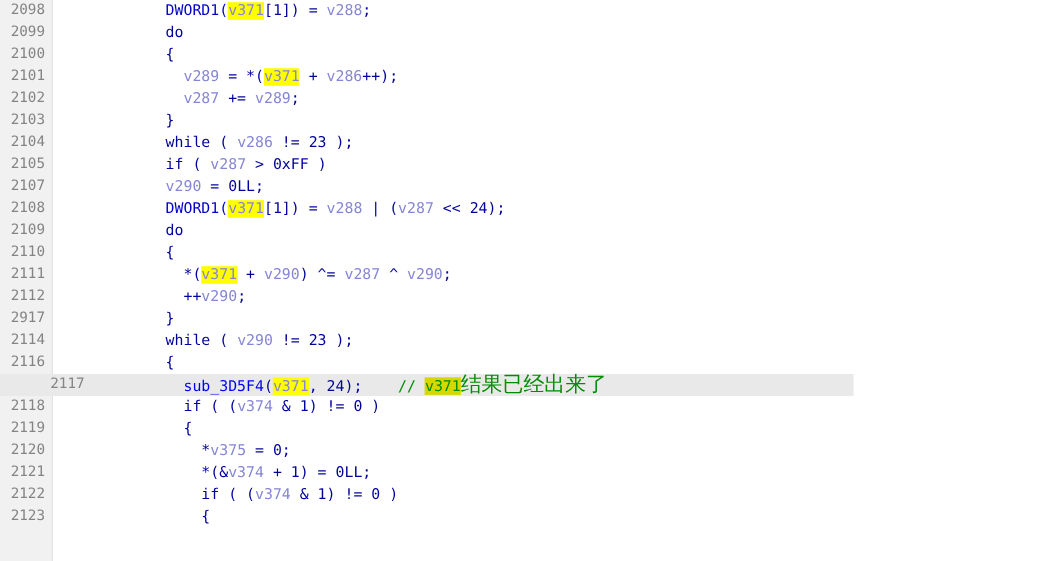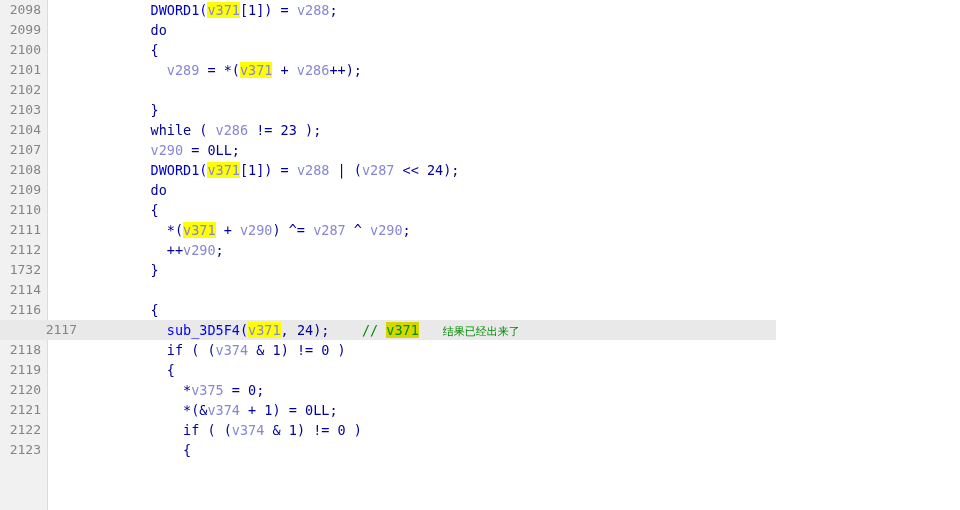--- a/index.html
+++ b/index.html
@@ -82,44 +82,45 @@
   }
   .t-pun  { color: #00009a; }
   .t-kw   { color: #00009a; }
   .t-num  { color: #00009a; margin-top: 16px; }
   .t-var  { color: #8686d6; }
   .t-fn   { color: #0000f5; }
   .t-macro{ color: #0000c8; }
   .t-cmt  { color: #008c00; }
   .t-hl   { background: #ffff00; color: #8686d6; }
   .t-hl-cmt { background: #d7d700; color: #008c00; }
-  .cjk { font-family: Liberation Serif, serif; font-size: 11px; margin-left: 24px; }
+  .cjk { font-family: Liberation Serif, serif; font-size: 19px; }
 </style>
 </head>
 <body>
 
 <div id="editor">
   <div class="gutter-bg"></div>
   <div class="gutter-sep"></div>
   <div class="code-lines" id="code-lines">
       <div class="code-line"><span class="linenum">2098</span><span class="code-text"><span class="t-pun">            </span><span class="t-macro">DWORD1(</span><span class="t-hl">v371</span><span class="t-pun">[1]) = </span><span class="t-var">v288</span><span class="t-pun">;</span></span></div>
       <div class="code-line"><span class="linenum">2099</span><span class="code-text"><span class="t-pun">            </span><span class="t-kw">do</span></span></div>
       <div class="code-line"><span class="linenum">2100</span><span class="code-text"><span class="t-pun">            </span><span class="t-pun">{</span></span></div>
       <div class="code-line"><span class="linenum">2101</span><span class="code-text"><span class="t-pun">              </span><span class="t-var">v289</span><span class="t-pun"> = *(</span><span class="t-hl">v371</span><span class="t-pun"> + </span><span class="t-var">v286</span><span class="t-pun">++);</span></span></div>
-      <div class="code-line"><span class="linenum">2102</span></div>
+      <div class="code-line"><span class="linenum">2102</span><span class="code-text"><span class="t-pun">              </span><span class="t-var">v287</span><span class="t-pun"> += </span><span class="t-var">v289</span><span class="t-pun">;</span></span></div>
       <div class="code-line"><span class="linenum">2103</span><span class="code-text"><span class="t-pun">            </span><span class="t-pun">}</span></span></div>
       <div class="code-line"><span class="linenum">2104</span><span class="code-text"><span class="t-pun">            </span><span class="t-kw">while</span><span class="t-pun"> ( </span><span class="t-var">v286</span><span class="t-pun"> != </span><span class="t-num">23</span><span class="t-pun"> );</span></span></div>
+      <div class="code-line"><span class="linenum">2105</span><span class="code-text"><span class="t-pun">            </span><span class="t-kw">if</span><span class="t-pun"> ( </span><span class="t-var">v287</span><span class="t-pun"> &gt; </span><span class="t-num">0xFF</span><span class="t-pun"> )</span></span></div>
       <div class="code-line"><span class="linenum">2107</span><span class="code-text"><span class="t-pun">            </span><span class="t-var">v290</span><span class="t-pun"> = </span><span class="t-num">0LL</span><span class="t-pun">;</span></span></div>
       <div class="code-line"><span class="linenum">2108</span><span class="code-text"><span class="t-pun">            </span><span class="t-macro">DWORD1(</span><span class="t-hl">v371</span><span class="t-pun">[1]) = </span><span class="t-var">v288</span><span class="t-pun"> | (</span><span class="t-var">v287</span><span class="t-pun"> &lt;&lt; </span><span class="t-num">24</span><span class="t-pun">);</span></span></div>
       <div class="code-line"><span class="linenum">2109</span><span class="code-text"><span class="t-pun">            </span><span class="t-kw">do</span></span></div>
       <div class="code-line"><span class="linenum">2110</span><span class="code-text"><span class="t-pun">            </span><span class="t-pun">{</span></span></div>
       <div class="code-line"><span class="linenum">2111</span><span class="code-text"><span class="t-pun">              </span><span class="t-pun">*(</span><span class="t-hl">v371</span><span class="t-pun"> + </span><span class="t-var">v290</span><span class="t-pun">) ^= </span><span class="t-var">v287</span><span class="t-pun"> ^ </span><span class="t-var">v290</span><span class="t-pun">;</span></span></div>
       <div class="code-line"><span class="linenum">2112</span><span class="code-text"><span class="t-pun">              </span><span class="t-pun">++</span><span class="t-var">v290</span><span class="t-pun">;</span></span></div>
-      <div class="code-line"><span class="linenum">1732</span><span class="code-text"><span class="t-pun">            </span><span class="t-pun">}</span></span></div>
-      <div class="code-line"><span class="linenum">2114</span></div>
+      <div class="code-line"><span class="linenum">2917</span><span class="code-text"><span class="t-pun">            </span><span class="t-pun">}</span></span></div>
+      <div class="code-line"><span class="linenum">2114</span><span class="code-text"><span class="t-pun">            </span><span class="t-kw">while</span><span class="t-pun"> ( </span><span class="t-var">v290</span><span class="t-pun"> != </span><span class="t-num">23</span><span class="t-pun"> );</span></span></div>
       <div class="code-line"><span class="linenum">2116</span><span class="code-text"><span class="t-pun">            </span><span class="t-pun">{</span></span></div>
       <div class="code-line current"><span class="linenum">2117</span><span class="code-text"><span class="t-pun">              </span><span class="t-fn">sub_3D5F4</span><span class="t-pun">(</span><span class="t-hl">v371</span><span class="t-pun">, </span><span class="t-num">24</span><span class="t-pun">);    </span><span class="t-cmt">// </span><span class="t-hl-cmt">v371</span><span class="t-cmt cjk">结果已经出来了</span></span></div>
       <div class="code-line"><span class="linenum">2118</span><span class="code-text"><span class="t-pun">              </span><span class="t-kw">if</span><span class="t-pun"> ( (</span><span class="t-var">v374</span><span class="t-pun"> &amp; </span><span class="t-num">1</span><span class="t-pun">) != </span><span class="t-num">0</span><span class="t-pun"> )</span></span></div>
       <div class="code-line"><span class="linenum">2119</span><span class="code-text"><span class="t-pun">              </span><span class="t-pun">{</span></span></div>
       <div class="code-line"><span class="linenum">2120</span><span class="code-text"><span class="t-pun">                </span><span class="t-pun">*</span><span class="t-var">v375</span><span class="t-pun"> = </span><span class="t-num">0</span><span class="t-pun">;</span></span></div>
       <div class="code-line"><span class="linenum">2121</span><span class="code-text"><span class="t-pun">                </span><span class="t-pun">*(&amp;</span><span class="t-var">v374</span><span class="t-pun"> + </span><span class="t-num">1</span><span class="t-pun">) = </span><span class="t-num">0LL</span><span class="t-pun">;</span></span></div>
       <div class="code-line"><span class="linenum">2122</span><span class="code-text"><span class="t-pun">                </span><span class="t-kw">if</span><span class="t-pun"> ( (</span><span class="t-var">v374</span><span class="t-pun"> &amp; </span><span class="t-num">1</span><span class="t-pun">) != </span><span class="t-num">0</span><span class="t-pun"> )</span></span></div>
       <div class="code-line"><span class="linenum">2123</span><span class="code-text"><span class="t-pun">                </span><span class="t-pun">{</span></span></div>
     </div>
 </div>

